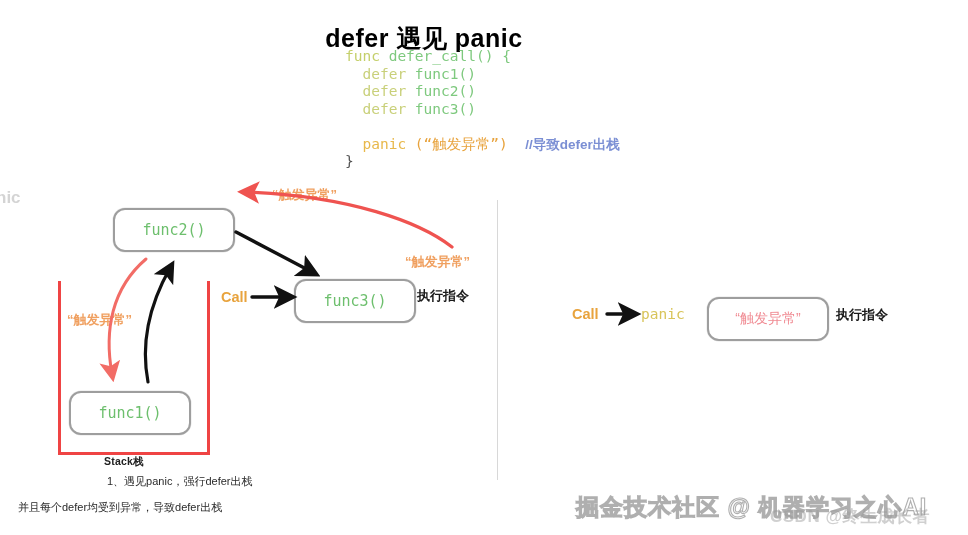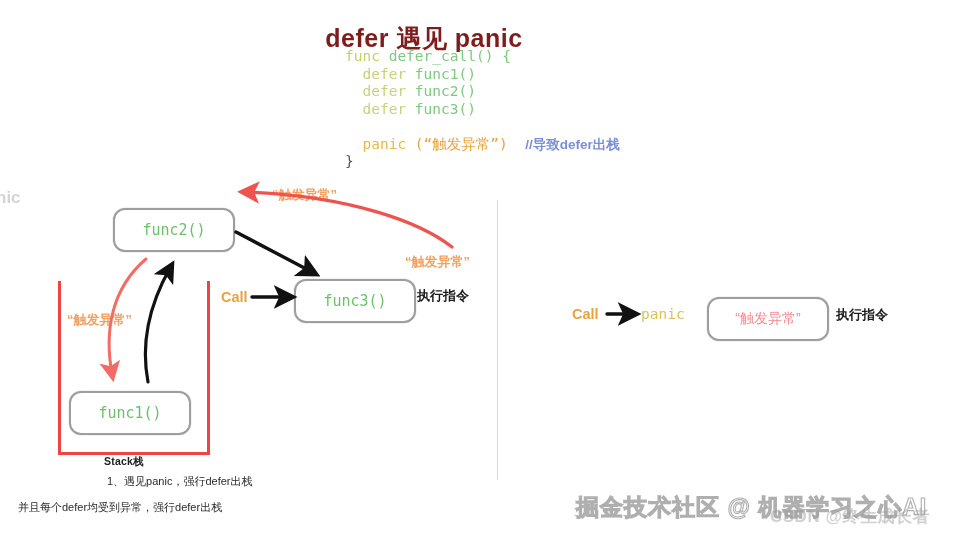--- a/index.html
+++ b/index.html
@@ -9,21 +9,21 @@
     font-family:"Liberation Sans","DejaVu Sans",sans-serif;
     overflow:hidden;
     position:relative;
   }
   #stage{position:relative;width:968px;height:535px;overflow:hidden;}
 
   
   .title{
     position:absolute;left:0;top:22px;width:848px;
     text-align:center;
-    font-size:25px;font-weight:bold;color:#7f1d1d;
+    font-size:25px;font-weight:bold;color:#000000;
     letter-spacing:.5px;
   }
 
   
   .code{
     position:absolute;left:345px;top:48px;
     font-family:"DejaVu Sans Mono","Liberation Mono",monospace;
     font-size:14.5px;line-height:17.5px;
     white-space:pre;
   }
@@ -195,19 +195,19 @@
     <path d="M252,297 L288,297" stroke="#111" stroke-width="3.4" fill="none" stroke-linecap="round" marker-end="url(#ah-black)"></path>
 
     <path d="M146,259 C112,288 104,330 112,374" stroke="#f26c66" stroke-width="3" fill="none" stroke-linecap="round" marker-end="url(#ah-red2)"></path>
 
     <path d="M148,382 C140,340 152,300 170,268" stroke="#111" stroke-width="3.2" fill="none" stroke-linecap="round" marker-end="url(#ah-black)"></path>
 
     <path d="M607,314 L632,314" stroke="#111" stroke-width="3.4" fill="none" stroke-linecap="round" marker-end="url(#ah-black)"></path>
   </svg>
 
   <div class="caption" id="cap-left-1">1、遇见panic，强行defer出栈</div>
-  <div class="caption" id="cap-left-2">并且每个defer均受到异常，强行defer出栈</div>
+  <div class="caption" id="cap-left-2">并且每个defer均受到异常，导致defer出栈</div>
 
   <div class="wm-jj">掘金技术社区 @ 机器学习之心AI</div>
   <div class="wm-csdn">CSDN @终生成长者</div>
   <div class="wm-edge">nic</div>
 
 </div>
 
 </body></html>

